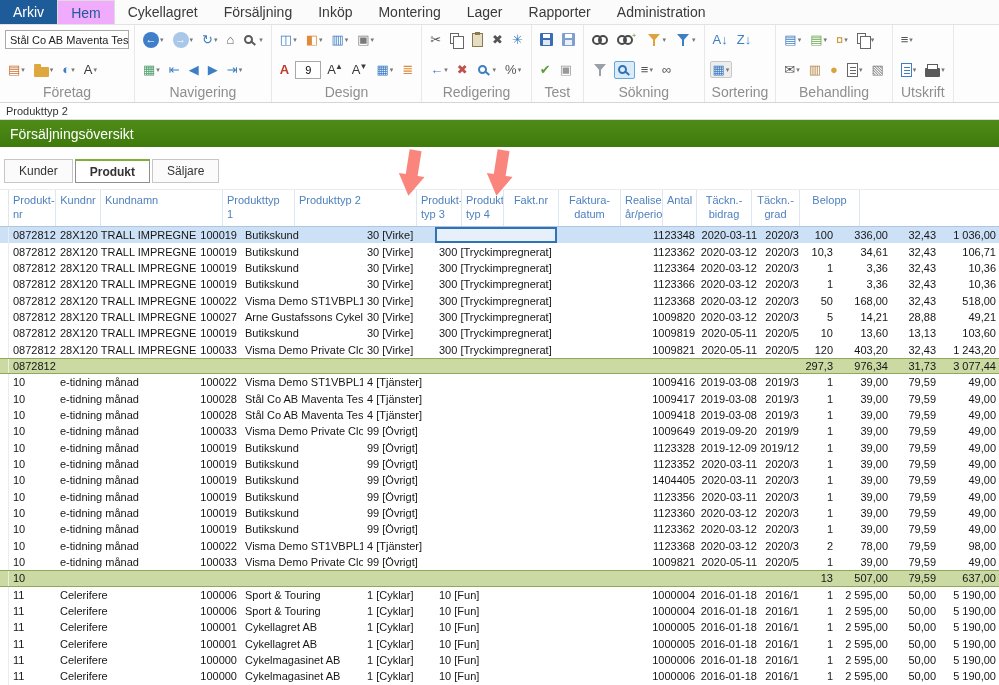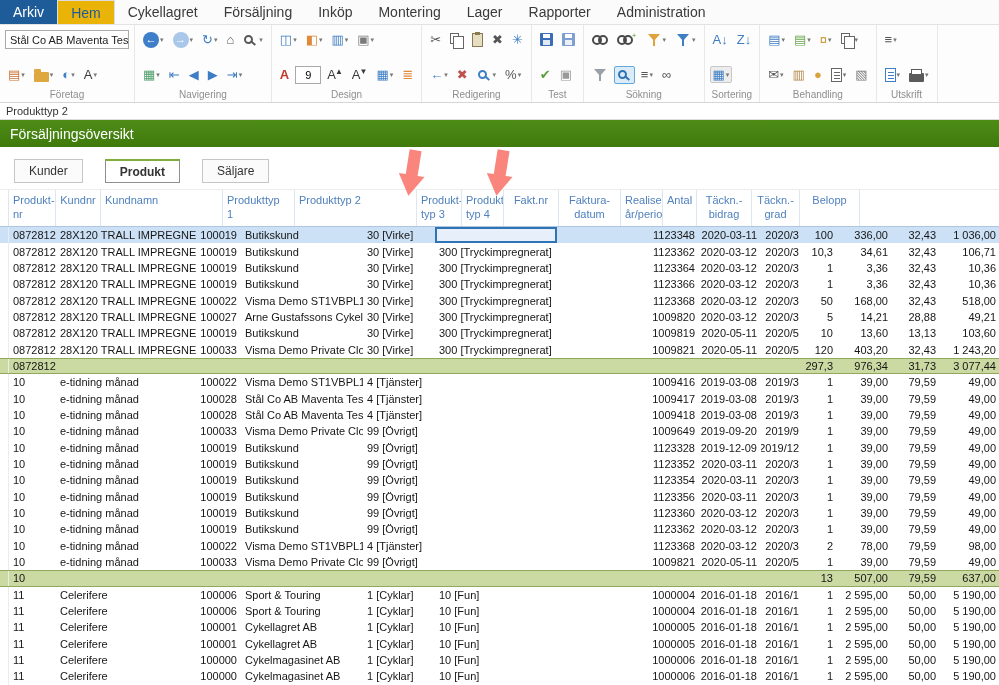--- a/index.html
+++ b/index.html
@@ -4,28 +4,28 @@
 <style>
   *{box-sizing:border-box;margin:0;padding:0}
   html,body{background:#fff}
   body{font-family:"Liberation Sans",sans-serif;cursor:default}
   .app{position:relative;width:999px;height:685px;overflow:hidden;background:#fff}
 
   
   .menubar{display:flex;height:25px;align-items:stretch;background:#fbfbfb;border-bottom:1px solid #e3e3e3;font-size:14px;color:#3a3a3a}
   .mtab{display:flex;align-items:center;padding:0 13px}
   .mtab.file{background:#1d5c98;color:#fff}
-  .mtab.active{background:#eab308;color:#1d5c98;border:1px solid #dcdcdc;border-bottom:0}
+  .mtab.active{background:#f0abfc;color:#1d5c98;border:1px solid #dcdcdc;border-bottom:0}
 
   
   .ribbon{display:flex;height:78px;background:#fdfdfd;border-bottom:1px solid #d6d6d6}
   .grp{display:flex;flex-direction:column;border-right:1px solid #e8e8e8;padding:3px 5px 0}
   .grows{flex:1;display:flex;flex-direction:column;justify-content:space-between;padding-bottom:2px}
   .grow{display:flex;align-items:center;gap:3px;height:23px}
-  .glabel{font-size:10px;color:#8e8e8e;text-align:center;padding:1px 2px 2px;white-space:nowrap}
+  .glabel{font-size:14px;color:#8e8e8e;text-align:center;padding:1px 2px 2px;white-space:nowrap}
   .rbtn{display:inline-flex;align-items:center;gap:1px;padding:1px 2px;border:1px solid transparent;border-radius:2px}
   .rbtn.on{background:#dcebf8;border-color:#62a8dc}
   .rbtn.pressed{background:#ededed;border-color:#c8c8c8}
   .gly{font-size:13px;line-height:1}
   .gly.circ{width:16px;height:16px;border-radius:50%;display:inline-flex;align-items:center;justify-content:center;font-size:11px}
   .caret{font-size:7px;color:#777;line-height:1}
   .sup{font-size:8px;line-height:1;margin-left:-2px;align-self:flex-start}
   .combo{width:124px;height:19px;border:1px solid #a9a9a9;background:#fff;font-size:11px;display:flex;align-items:center;justify-content:space-between;padding:0 4px;color:#222;overflow:hidden;white-space:nowrap}
   .fsize{width:26px;height:18px;border:1px solid #a9a9a9;font-size:11px;text-align:center;font-family:inherit;background:#fff}
 
@@ -48,21 +48,21 @@
   .cic-copy{width:9px;height:11px;border:1px solid var(--c);background:#fff;margin:0 4px 3px 0}
   .cic-copy::after{content:"";position:absolute;left:2px;top:2px;width:9px;height:11px;border:1px solid var(--c);background:#fff}
   .cic-clip{width:11px;height:14px;background:#e7ddc2;border:1px solid var(--c)}
   .cic-clip::before{content:"";position:absolute;top:-2px;left:2px;width:5px;height:3px;background:var(--c)}
   .cic-printer{width:15px;height:9px;background:var(--c);border-radius:1px;margin-top:6px}
   .cic-printer::before{content:"";position:absolute;top:-4px;left:2px;width:9px;height:4px;background:#fff;border:1px solid var(--c)}
 
   
   .fieldbar{display:flex;align-items:center;height:17px;padding:0 6px;font-size:11px;color:#333;border-bottom:1px solid #dcdcdc;background:#fff}
   .titlebar{height:27px;display:flex;align-items:center;padding:0 10px;font-size:14px;color:#fff;background:linear-gradient(#4e8c17,#3f7a0c)}
-  .tabstrip{height:42px;padding:12px 14px 0;display:flex;gap:22px;align-items:flex-start;background:#fff}
+  .tabstrip{height:42px;padding:12px 4px 0;display:flex;gap:2px;align-items:flex-start;background:#fff}
   .vtab{height:24px;display:flex;align-items:center;padding:0 14px;font-size:12px;color:#333;background:#fbfbfb;border:1px solid #c6c6c6}
   .vtab.active{background:#fff;font-weight:bold;border-color:#8f8f8f;border-top:2px solid #7fae3b}
 
   
   .grid{position:relative;width:999px}
   .ghead{display:flex;height:38px;background:#fff;border-top:1px solid #ececec;border-bottom:1px solid #aec6e0;color:#4f81bd;font-size:11px}
   .hc{flex:none;padding:3px 4px 0;border-right:1px solid #dde7f2;white-space:pre-line;line-height:1.3;overflow:hidden}
   .hc.r{text-align:center}
   .gbody{height:458px;overflow:hidden}
   .tr{display:flex;height:16.357px}
@@ -699,21 +699,21 @@
         <div class="tr">
           <div class="td c0 gut"></div>
           <div class="td c1">10</div>
           <div class="td c2">e-tidning månad</div>
           <div class="td c3 r">100019</div>
           <div class="td c4">Butikskund</div>
           <div class="td c5">99 [Övrigt]</div>
           <div class="td c6"></div>
           <div class="td c7"></div>
           <div class="td c8"></div>
-          <div class="td c9 r">1123354</div>
+          <div class="td c9 r">1404405</div>
           <div class="td c10 r">2020-03-11</div>
           <div class="td c11 r">2020/3</div>
           <div class="td c12 r">1</div>
           <div class="td c13 r">39,00</div>
           <div class="td c14 r">79,59</div>
           <div class="td c15 r">49,00</div>
         </div>
         <div class="tr">
           <div class="td c0 gut"></div>
           <div class="td c1">10</div>

